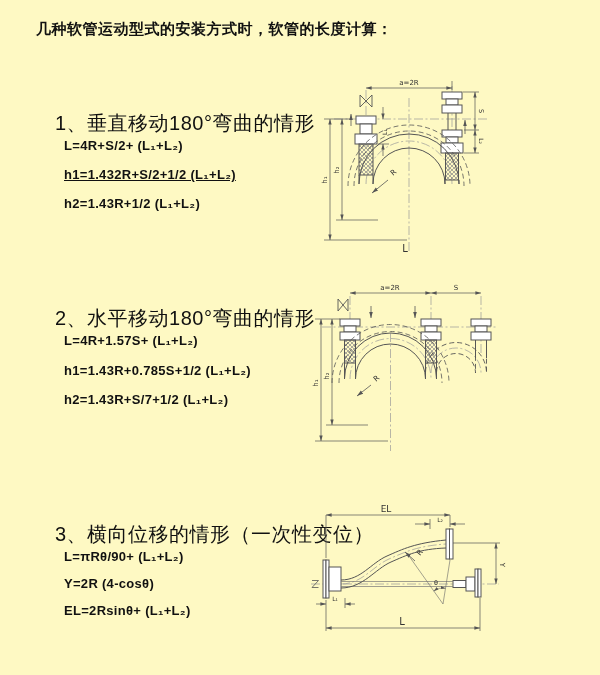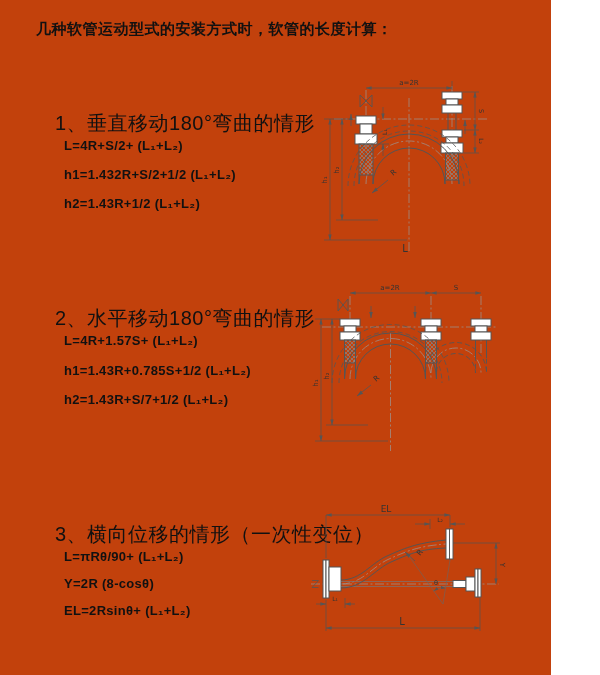--- a/index.html
+++ b/index.html
@@ -1,35 +1,35 @@
 <!DOCTYPE html>
 <html><head>
 <meta charset="utf-8">
 <style>
   html,body{margin:0;padding:0;background:#ffffff;}
   .canvas{
-    position:relative;width:551px;height:675px;background:#c2410c;overflow:hidden;
+    position:relative;width:600px;height:675px;background:#fef9c3;overflow:hidden;
     font-family:"Liberation Sans","DejaVu Sans",sans-serif;color:#111;
   }
   .doc-title{position:absolute;left:36px;top:20px;font-size:15px;font-weight:bold;letter-spacing:.5px;white-space:nowrap;}
   .sec-heading{position:absolute;left:55px;font-size:20px;font-weight:normal;letter-spacing:.5px;white-space:nowrap;}
   .formula{position:absolute;left:64px;font-size:13px;font-weight:bold;letter-spacing:.3px;white-space:nowrap;}
   .diagram{position:absolute;}
   svg text{font-family:"DejaVu Sans",sans-serif;fill:#333;}
 </style>
 </head>
 <body>
 
 <div class="canvas">
 
   <div class="doc-title">几种软管运动型式的安装方式时，软管的长度计算：</div>
 
   <div class="sec-heading" style="top:110px;">1、垂直移动180°弯曲的情形</div>
   <div class="formula" style="top:138px;">L=4R+S/2+ (L₁+L₂)</div>
-  <div class="formula" style="top:167px;">h1=1.432R+S/2+1/2 (L₁+L₂)</div>
+  <div class="formula" style="top:167px;text-decoration:underline;">h1=1.432R+S/2+1/2 (L₁+L₂)</div>
   <div class="formula" style="top:196px;">h2=1.43R+1/2 (L₁+L₂)</div>
 
   <svg class="diagram" style="left:308px;top:70px;" width="285" height="188" viewBox="0 0 285 188">
     <defs>
       <marker id="ar1" markerWidth="9" markerHeight="8" refX="8" refY="3" orient="auto-start-reverse">
         <path d="M0,0.6 L8,3 L0,5.4 Z" fill="#555"></path>
       </marker>
       <pattern id="hatch1" width="4" height="4" patternUnits="userSpaceOnUse">
         <path d="M0,0 L4,4 M4,0 L0,4" stroke="#888" stroke-width="0.7"></path>
       </pattern>
@@ -200,21 +200,21 @@
       <text x="82" y="7" text-anchor="middle">a=2R</text>
       <text x="148" y="7" text-anchor="middle">S</text>
       <text x="10" y="100" text-anchor="middle" transform="rotate(-90 10 100)">h₁</text>
       <text x="21" y="93" text-anchor="middle" transform="rotate(-90 21 93)">h₂</text>
       <text x="68" y="99" font-size="7.5" transform="rotate(-40 68 99)">R</text>
     </g>
   </svg>
 
   <div class="sec-heading" style="top:521px;">3、横向位移的情形（一次性变位）</div>
   <div class="formula" style="top:549px;">L=πRθ/90+ (L₁+L₂)</div>
-  <div class="formula" style="top:576px;">Y=2R (8-cosθ)</div>
+  <div class="formula" style="top:576px;">Y=2R (4-cosθ)</div>
   <div class="formula" style="top:603px;">EL=2Rsinθ+ (L₁+L₂)</div>
 
   <svg class="diagram" style="left:303px;top:503px;" width="298" height="148" viewBox="0 0 298 148">
     <defs>
       <marker id="ar3" markerWidth="9" markerHeight="8" refX="8" refY="3" orient="auto-start-reverse">
         <path d="M0,0.6 L8,3 L0,5.4 Z" fill="#555"></path>
       </marker>
     </defs>
     <g stroke="#555" stroke-width="1" fill="none">
 

